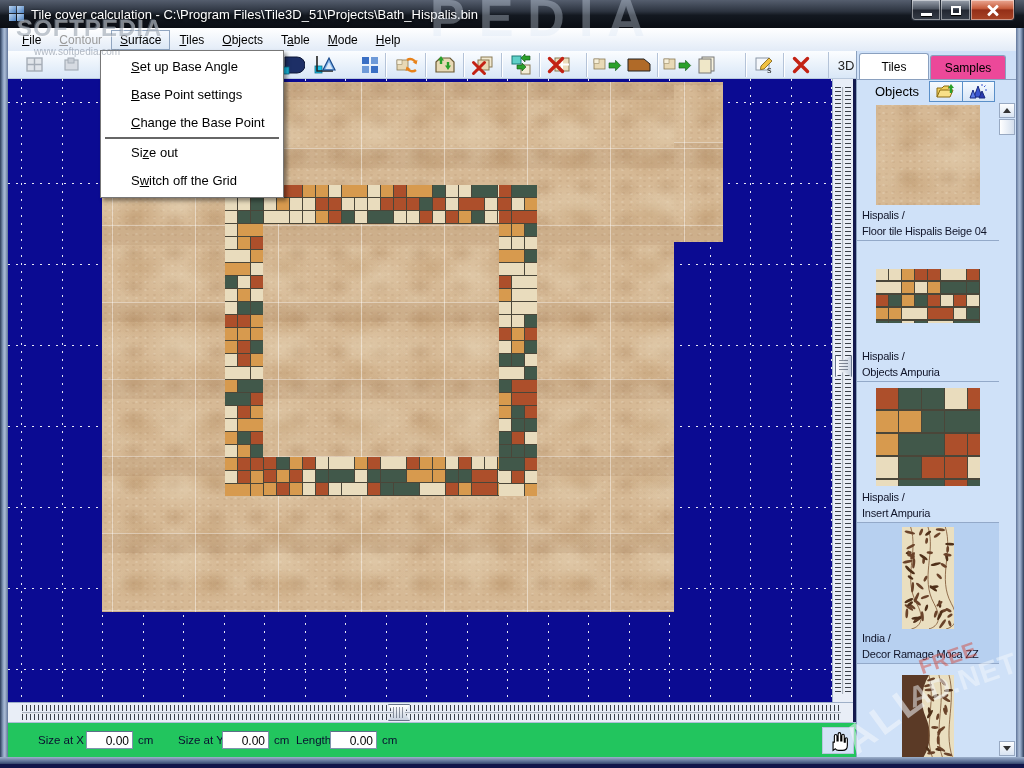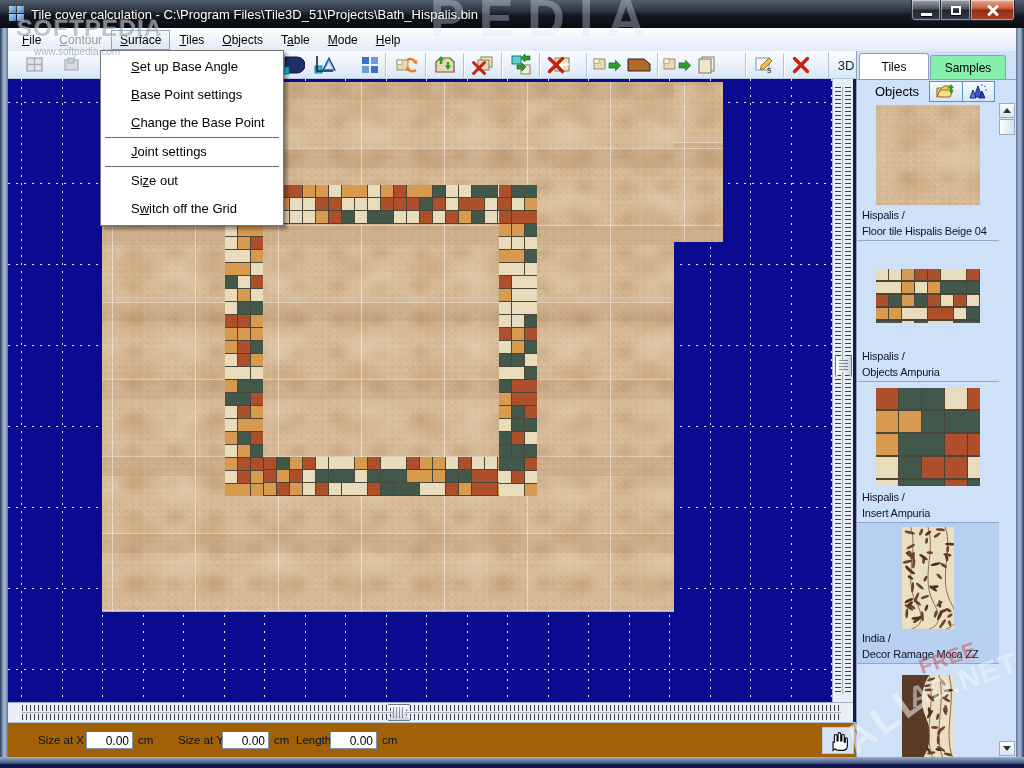--- a/index.html
+++ b/index.html
@@ -75,40 +75,40 @@
 .vslider{position:absolute;left:2px;top:276px;width:17px;height:22px;background:linear-gradient(to right,#ffffff,#c9d2e0);border:1px solid #68758a;clip-path:polygon(0 0,50% 24%,100% 0,100% 100%,50% 76%,0 100%);display:flex;align-items:center;justify-content:center;z-index:3}
 .vslider b{width:9px;height:12px;background:repeating-linear-gradient(to bottom,rgba(40,50,70,.55) 0 1px,transparent 1px 3px)}
 
 .dropdown{position:absolute;left:100px;top:50px;width:184px;background:#fff;border:1px solid #777;box-shadow:3px 3px 4px rgba(0,0,0,.4);z-index:60;padding:2px 0}
 .dd-item{height:28px;line-height:28px;padding-left:30px;font-size:13px;color:#000;white-space:nowrap}
 .dd-sep{border-top:1px solid #666;margin:0 4px}
 
 .panel{position:absolute;left:856px;top:51px;width:160px;height:706px;background:#cfe1f8;border-left:1px solid #8ba1bf;overflow:hidden}
 .tab{position:absolute;top:2px;height:26px;display:flex;align-items:center;justify-content:center;font-size:12px;color:#000}
 .tab.active{left:2px;width:70px;background:#fff;border:1px solid #8aa0bf;border-bottom:none;border-radius:3px 3px 0 0;z-index:2}
-.tab.inactive{left:73px;width:76px;top:4px;height:24px;background:#86efac;border:1px solid #8aa0bf;border-bottom:none;border-radius:3px 3px 0 0}
+.tab.inactive{left:73px;width:76px;top:4px;height:24px;background:#ec4899;border:1px solid #8aa0bf;border-bottom:none;border-radius:3px 3px 0 0}
 .tabline{position:absolute;left:0;top:28px;width:160px;height:1px;background:#8aa0bf}
 .objects-row{position:absolute;left:0;top:29px;width:160px;height:22px;display:flex;align-items:center}
 .objects-label{font-size:13px;color:#000;margin-left:18px}
 .pbtn-group{position:absolute;left:72px;top:1px;width:66px;height:21px;border:1px solid #5a8fc8;display:flex;background:linear-gradient(to bottom,#f6faff,#d7e6f7)}
 .pbtn{flex:1;display:flex;align-items:center;justify-content:center;border-right:1px solid #5a8fc8}
 .pbtn:last-child{border-right:none}
 .samples{position:absolute;left:0;top:49px;width:142px;height:657px}
 .sample{position:relative;width:142px;height:141px;display:flex;flex-direction:column;align-items:center;border-bottom:1px solid #93a9c9}
 .sample.selected{background:#b7d0f0}
 .sample .thumbwrap{flex:1;display:flex;align-items:center;justify-content:center;width:100%}
 .sample .thumb{position:relative;overflow:hidden}
 .sample .lbl{width:132px;font-size:11px;line-height:13.5px;color:#101428;letter-spacing:-.2px;padding-bottom:2px}
 .scrollbar{position:absolute;left:142px;top:52px;width:16px;height:654px}
 .sb-btn{position:absolute;left:0;width:16px;height:15px;background:linear-gradient(to bottom,#fdfeff,#d9e4f2);border:1px solid #98a9c2;display:flex;align-items:center;justify-content:center}
 .sb-thumb{position:absolute;left:0;top:16px;width:16px;height:16px;background:linear-gradient(to right,#ffffff,#d4dfee);border:1px solid #98a9c2}
 .arr-up{width:0;height:0;border-left:4px solid transparent;border-right:4px solid transparent;border-bottom:5px solid #333}
 .arr-dn{width:0;height:0;border-left:4px solid transparent;border-right:4px solid transparent;border-top:5px solid #333}
 
-.statusbar{position:absolute;left:8px;top:722px;width:848px;height:35px;background:#a16207;border-top:1px solid #aebfd8}
+.statusbar{position:absolute;left:8px;top:722px;width:848px;height:35px;background:#22c55e;border-top:1px solid #aebfd8}
 .sb-label{position:absolute;top:11px;font-size:11.5px;color:#0a1030}
 .sb-input{position:absolute;top:8px;width:47px;height:18px;background:#fff;border:1px solid #8094ad;border-top-color:#5c6f88;font-size:12px;color:#000;text-align:right;padding:2px 3px 0 0}
 .hand-btn{position:absolute;left:814px;top:4px;width:32px;height:27px;border:1px solid #b7c6dc;background:#d4e3f7;display:flex;align-items:center;justify-content:center}
 
 .wm-pedia{position:absolute;left:430px;top:-12px;font-size:52px;font-weight:bold;color:rgba(218,230,244,.34);letter-spacing:14px;z-index:5}
 .wm-soft{position:absolute;left:16px;top:14px;font-size:24px;font-weight:bold;color:rgba(120,132,148,.45);text-shadow:1px 1px 0 rgba(255,255,255,.5);letter-spacing:1px;z-index:65}
 .wm-soft-small{position:absolute;left:34px;top:46px;font-size:10px;color:rgba(120,132,148,.55);z-index:65}
 .wm-corner{position:absolute;left:0;top:0;z-index:70;font-weight:bold;white-space:nowrap}
 .wm-corner .la{position:absolute;left:906px;top:664px;font-size:29px;color:rgba(244,248,252,.5);transform:rotate(-19deg);letter-spacing:1px}
 .wm-corner .lb{position:absolute;left:918px;top:646px;font-size:21px;color:rgba(212,62,45,.45);transform:rotate(-19deg);letter-spacing:1px}
@@ -607,21 +607,20 @@
   <div class="hslider">
       <b></b>
     </div>
 </div>
 
 <div class="dropdown" id="dropdown">
     <div class="dd-item"><u>S</u>et up Base Angle</div>
     <div class="dd-item"><u>B</u>ase Point settings</div>
     <div class="dd-item"><u>C</u>hange the Base Point</div>
     <div class="dd-sep"></div>
-    <div class="dd-item"><u>J</u>oint settings</div>
     <div class="dd-sep"></div>
     <div class="dd-item">Si<u>z</u>e out</div>
     <div class="dd-item">S<u>w</u>itch off the Grid</div>
   </div>
 
 <div class="panel">
   <div class="tab active">Tiles</div>
   <div class="tab inactive">Samples</div>
   <div class="tabline"></div>
   <div class="objects-row">

